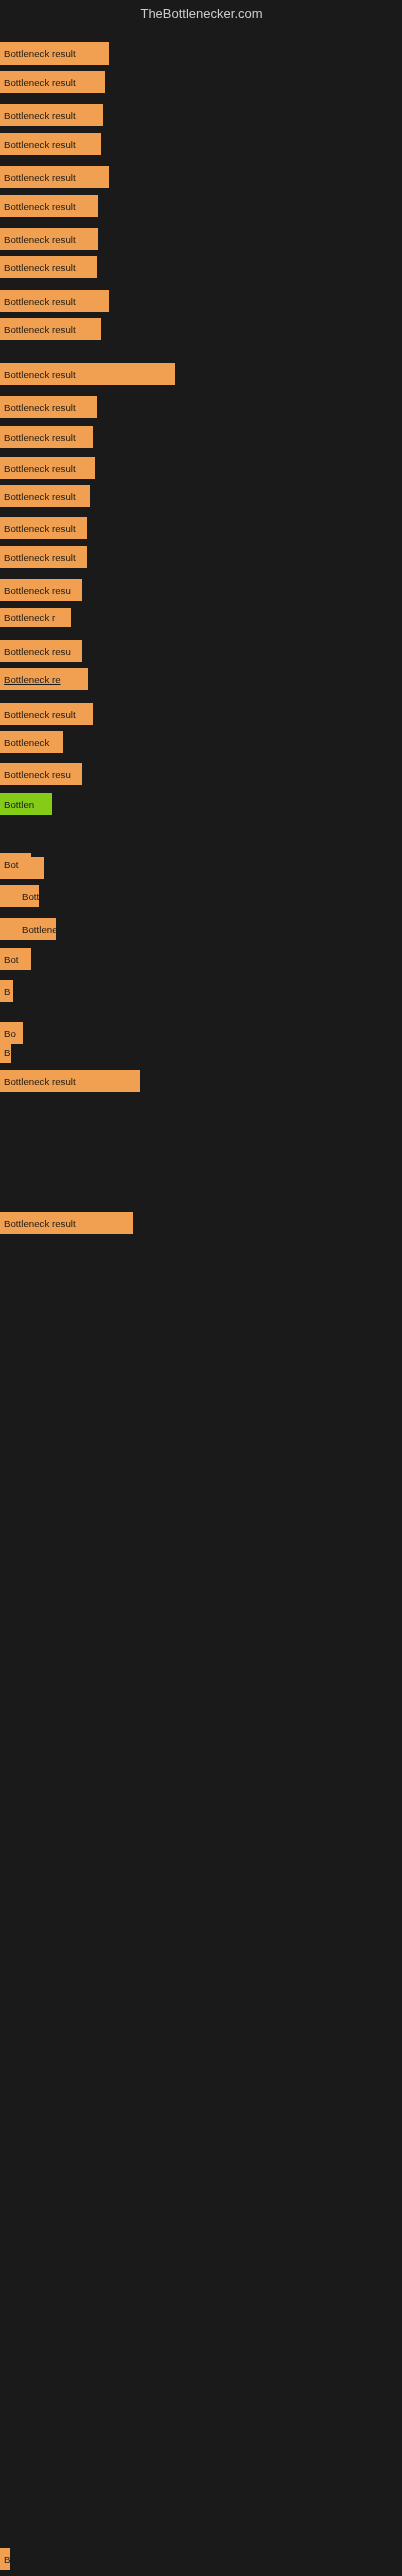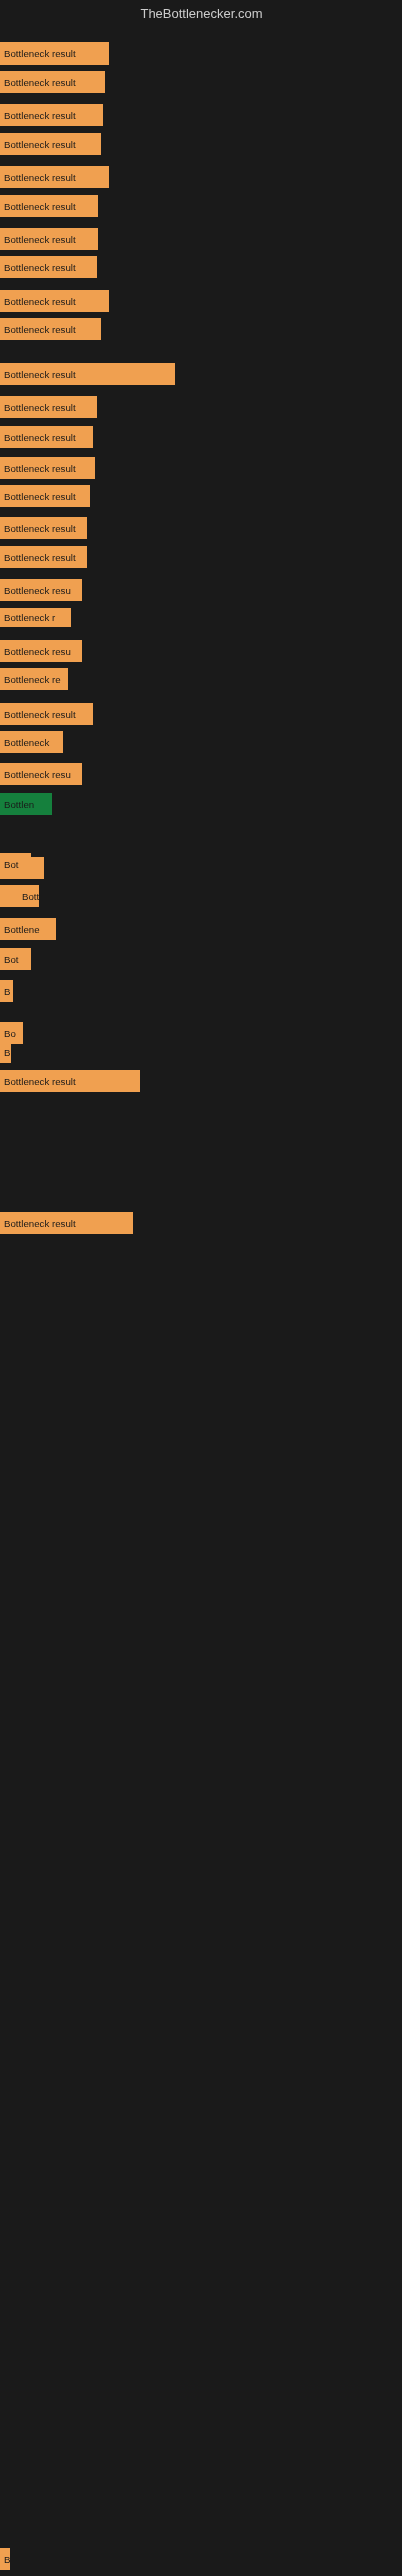--- a/index.html
+++ b/index.html
@@ -88,51 +88,51 @@
     <div style="position: absolute; top: 551px; left: 0px; display: flex; align-items: center;">
       <div style="background-color: rgb(240, 160, 80); height: 22.5px; width: 82px; display: flex; align-items: center; padding-left: 4px; font-size: 9.7px; color: rgb(26, 26, 26); font-weight: normal; white-space: nowrap; overflow: hidden;">Bottleneck resu</div>
     </div>
     <div style="position: absolute; top: 580px; left: 0px; display: flex; align-items: center;">
       <div style="background-color: rgb(240, 160, 80); height: 19px; width: 71px; display: flex; align-items: center; padding-left: 4px; font-size: 9.7px; color: rgb(26, 26, 26); font-weight: normal; white-space: nowrap; overflow: hidden;">Bottleneck r</div>
     </div>
     <div style="position: absolute; top: 612px; left: 0px; display: flex; align-items: center;">
       <div style="background-color: rgb(240, 160, 80); height: 22.5px; width: 82px; display: flex; align-items: center; padding-left: 4px; font-size: 9.7px; color: rgb(26, 26, 26); font-weight: normal; white-space: nowrap; overflow: hidden;">Bottleneck resu</div>
     </div>
     <div style="position: absolute; top: 640px; left: 0px; display: flex; align-items: center;">
-      <div style="background-color: rgb(240, 160, 80); height: 22.5px; width: 68px; display: flex; align-items: center; padding-left: 4px; font-size: 9.7px; color: rgb(26, 26, 26); font-weight: normal; white-space: nowrap; overflow: hidden;">Bottleneck re</div>
+      <div style="background-color: rgb(240, 160, 80); height: 22.5px; width: 88px; display: flex; align-items: center; padding-left: 4px; font-size: 9.7px; color: rgb(26, 26, 26); font-weight: normal; white-space: nowrap; overflow: hidden; text-decoration: underline;">Bottleneck re</div>
     </div>
     <div style="position: absolute; top: 675px; left: 0px; display: flex; align-items: center;">
       <div style="background-color: rgb(240, 160, 80); height: 22.5px; width: 93px; display: flex; align-items: center; padding-left: 4px; font-size: 9.7px; color: rgb(26, 26, 26); font-weight: normal; white-space: nowrap; overflow: hidden;">Bottleneck result</div>
     </div>
     <div style="position: absolute; top: 703px; left: 0px; display: flex; align-items: center;">
       <div style="background-color: rgb(240, 160, 80); height: 22.5px; width: 63px; display: flex; align-items: center; padding-left: 4px; font-size: 9.7px; color: rgb(26, 26, 26); font-weight: normal; white-space: nowrap; overflow: hidden;">Bottleneck</div>
     </div>
     <div style="position: absolute; top: 735px; left: 0px; display: flex; align-items: center;">
       <div style="background-color: rgb(240, 160, 80); height: 22.5px; width: 82px; display: flex; align-items: center; padding-left: 4px; font-size: 9.7px; color: rgb(26, 26, 26); font-weight: normal; white-space: nowrap; overflow: hidden;">Bottleneck resu</div>
     </div>
     <div style="position: absolute; top: 765px; left: 0px; display: flex; align-items: center;">
-      <div style="background-color: #15803d; height: 22.5px; width: 52px; display: flex; align-items: center; padding-left: 4px; font-size: 9.7px; color: rgb(26, 26, 26); font-weight: normal; white-space: nowrap; overflow: hidden;">Bottlen</div>
+      <div style="background-color: #84cc16; height: 22.5px; width: 52px; display: flex; align-items: center; padding-left: 4px; font-size: 9.7px; color: rgb(26, 26, 26); font-weight: normal; white-space: nowrap; overflow: hidden;">Bottlen</div>
     </div>
     <div style="position: absolute; top: 829px; left: 0px; display: flex; align-items: center;">
       <div style="background-color: rgb(240, 160, 80); height: 22.5px; width: 44px; display: flex; align-items: center; padding-left: 4px; font-size: 9.7px; color: rgb(26, 26, 26); font-weight: normal; white-space: nowrap; overflow: hidden;">Bottle</div>
     </div>
     <div style="position: absolute; top: 825px; left: 0px; display: flex; align-items: center;">
       <div style="background-color: rgb(240, 160, 80); height: 22.5px; width: 31px; display: flex; align-items: center; padding-left: 4px; font-size: 9.7px; color: rgb(26, 26, 26); font-weight: normal; white-space: nowrap; overflow: hidden;">Bot</div>
     </div>
     <div style="position: absolute; top: 857px; left: 0px; display: flex; align-items: center;">
       <div style="background-color: rgb(240, 160, 80); height: 22.5px; width: 39px; display: flex; align-items: center; padding-left: 22px; font-size: 9.7px; color: rgb(26, 26, 26); font-weight: normal; white-space: nowrap; overflow: hidden;">Bottl</div>
     </div>
     <div style="position: absolute; top: 1042px; left: 0px; display: flex; align-items: center;">
       <div style="background-color: rgb(240, 160, 80); height: 22.5px; width: 140px; display: flex; align-items: center; padding-left: 4px; font-size: 9.7px; color: rgb(26, 26, 26); font-weight: normal; white-space: nowrap; overflow: hidden;">Bottleneck result</div>
     </div>
     <div style="position: absolute; top: 1184px; left: 0px; display: flex; align-items: center;">
       <div style="background-color: rgb(240, 160, 80); height: 22.5px; width: 133px; display: flex; align-items: center; padding-left: 4px; font-size: 9.7px; color: rgb(26, 26, 26); font-weight: normal; white-space: nowrap; overflow: hidden;">Bottleneck result</div>
     </div>
     <div style="position: absolute; top: 890px; left: 0px; display: flex; align-items: center;">
-      <div style="background-color: rgb(240, 160, 80); height: 22.5px; width: 56px; display: flex; align-items: center; padding-left: 4px; font-size: 9.7px; color: rgb(26, 26, 26); font-weight: normal; white-space: nowrap; overflow: hidden;">Bottlene</div>
+      <div style="background-color: rgb(240, 160, 80); height: 22.5px; width: 56px; display: flex; align-items: center; padding-left: 22px; font-size: 9.7px; color: rgb(26, 26, 26); font-weight: normal; white-space: nowrap; overflow: hidden;">Bottlene</div>
     </div>
     <div style="position: absolute; top: 920px; left: 0px; display: flex; align-items: center;">
       <div style="background-color: rgb(240, 160, 80); height: 22.5px; width: 31px; display: flex; align-items: center; padding-left: 4px; font-size: 9.7px; color: rgb(26, 26, 26); font-weight: normal; white-space: nowrap; overflow: hidden;">Bot</div>
     </div>
     <div style="position: absolute; top: 952px; left: 0px; display: flex; align-items: center;">
       <div style="background-color: rgb(240, 160, 80); height: 22.5px; width: 13px; display: flex; align-items: center; padding-left: 4px; font-size: 9.7px; color: rgb(26, 26, 26); font-weight: normal; white-space: nowrap; overflow: hidden;">B</div>
     </div>
     <div style="position: absolute; top: 982px; left: 0px; display: flex; align-items: center; margin-top: 12px;">
       <div style="background-color: rgb(240, 160, 80); height: 22.5px; width: 22.5px; display: flex; align-items: center; padding-left: 4px; font-size: 9.7px; color: rgb(26, 26, 26); font-weight: normal; white-space: nowrap; overflow: hidden;">Bo</div>
     </div>

